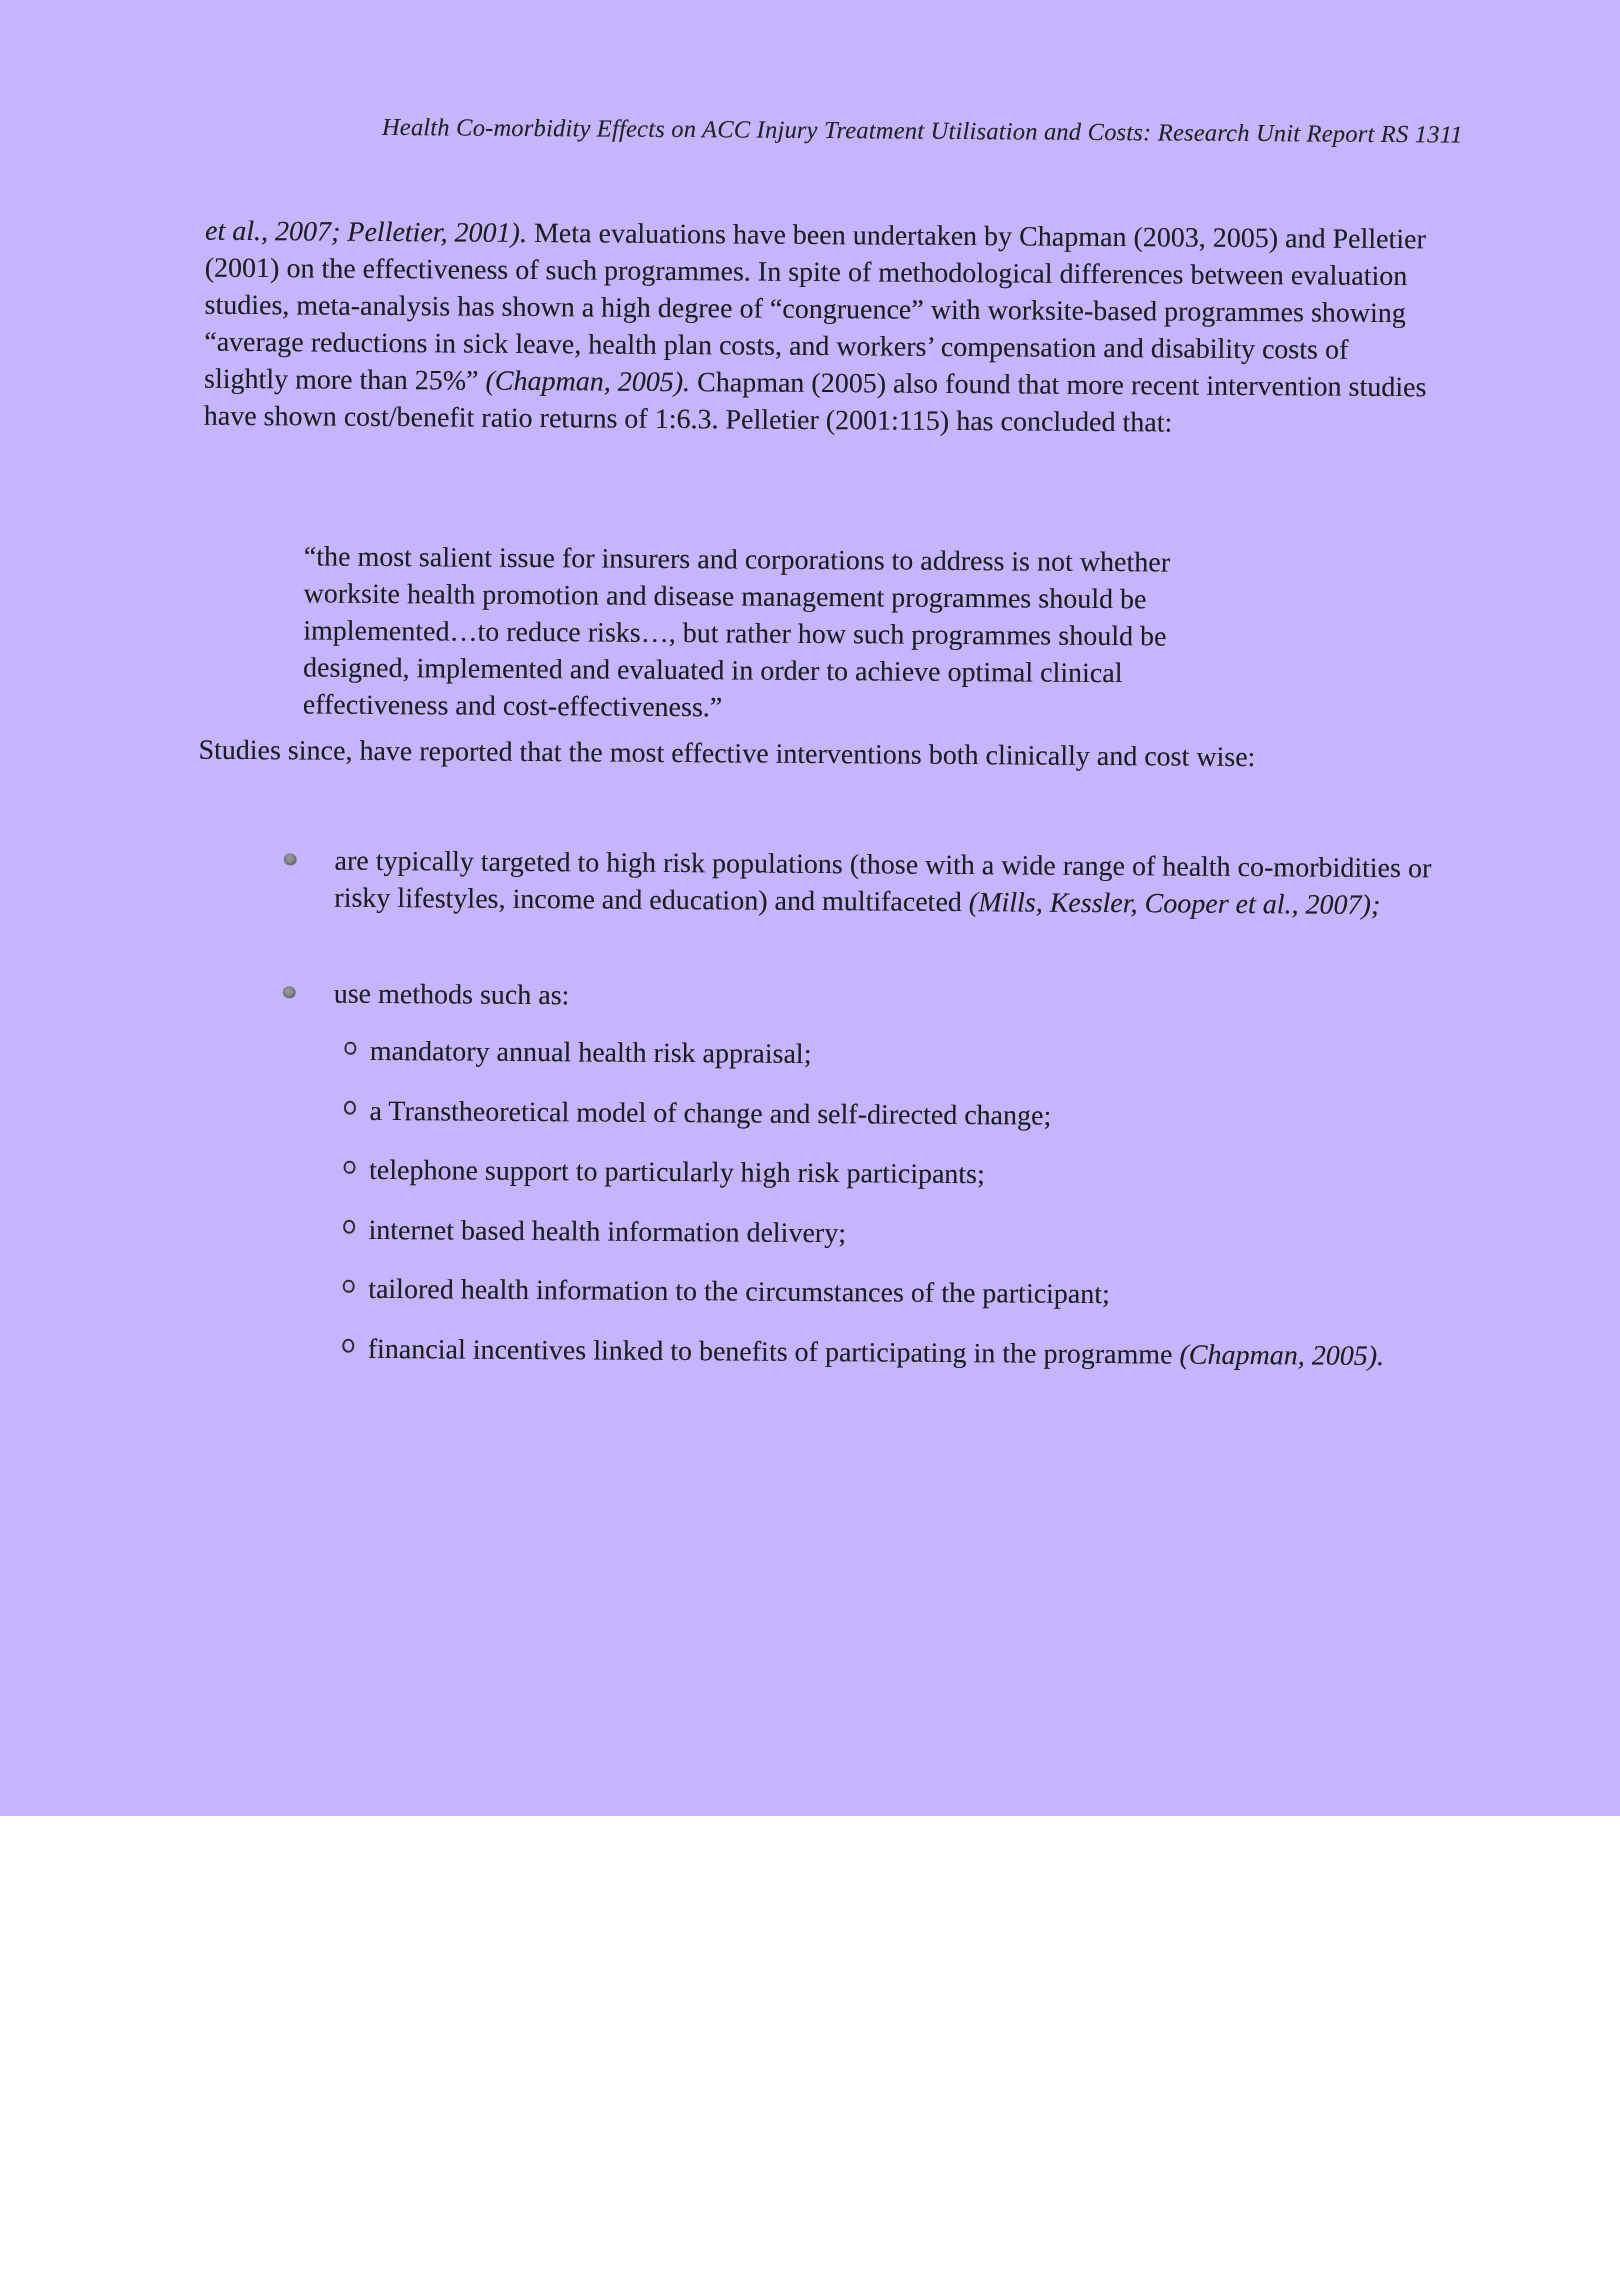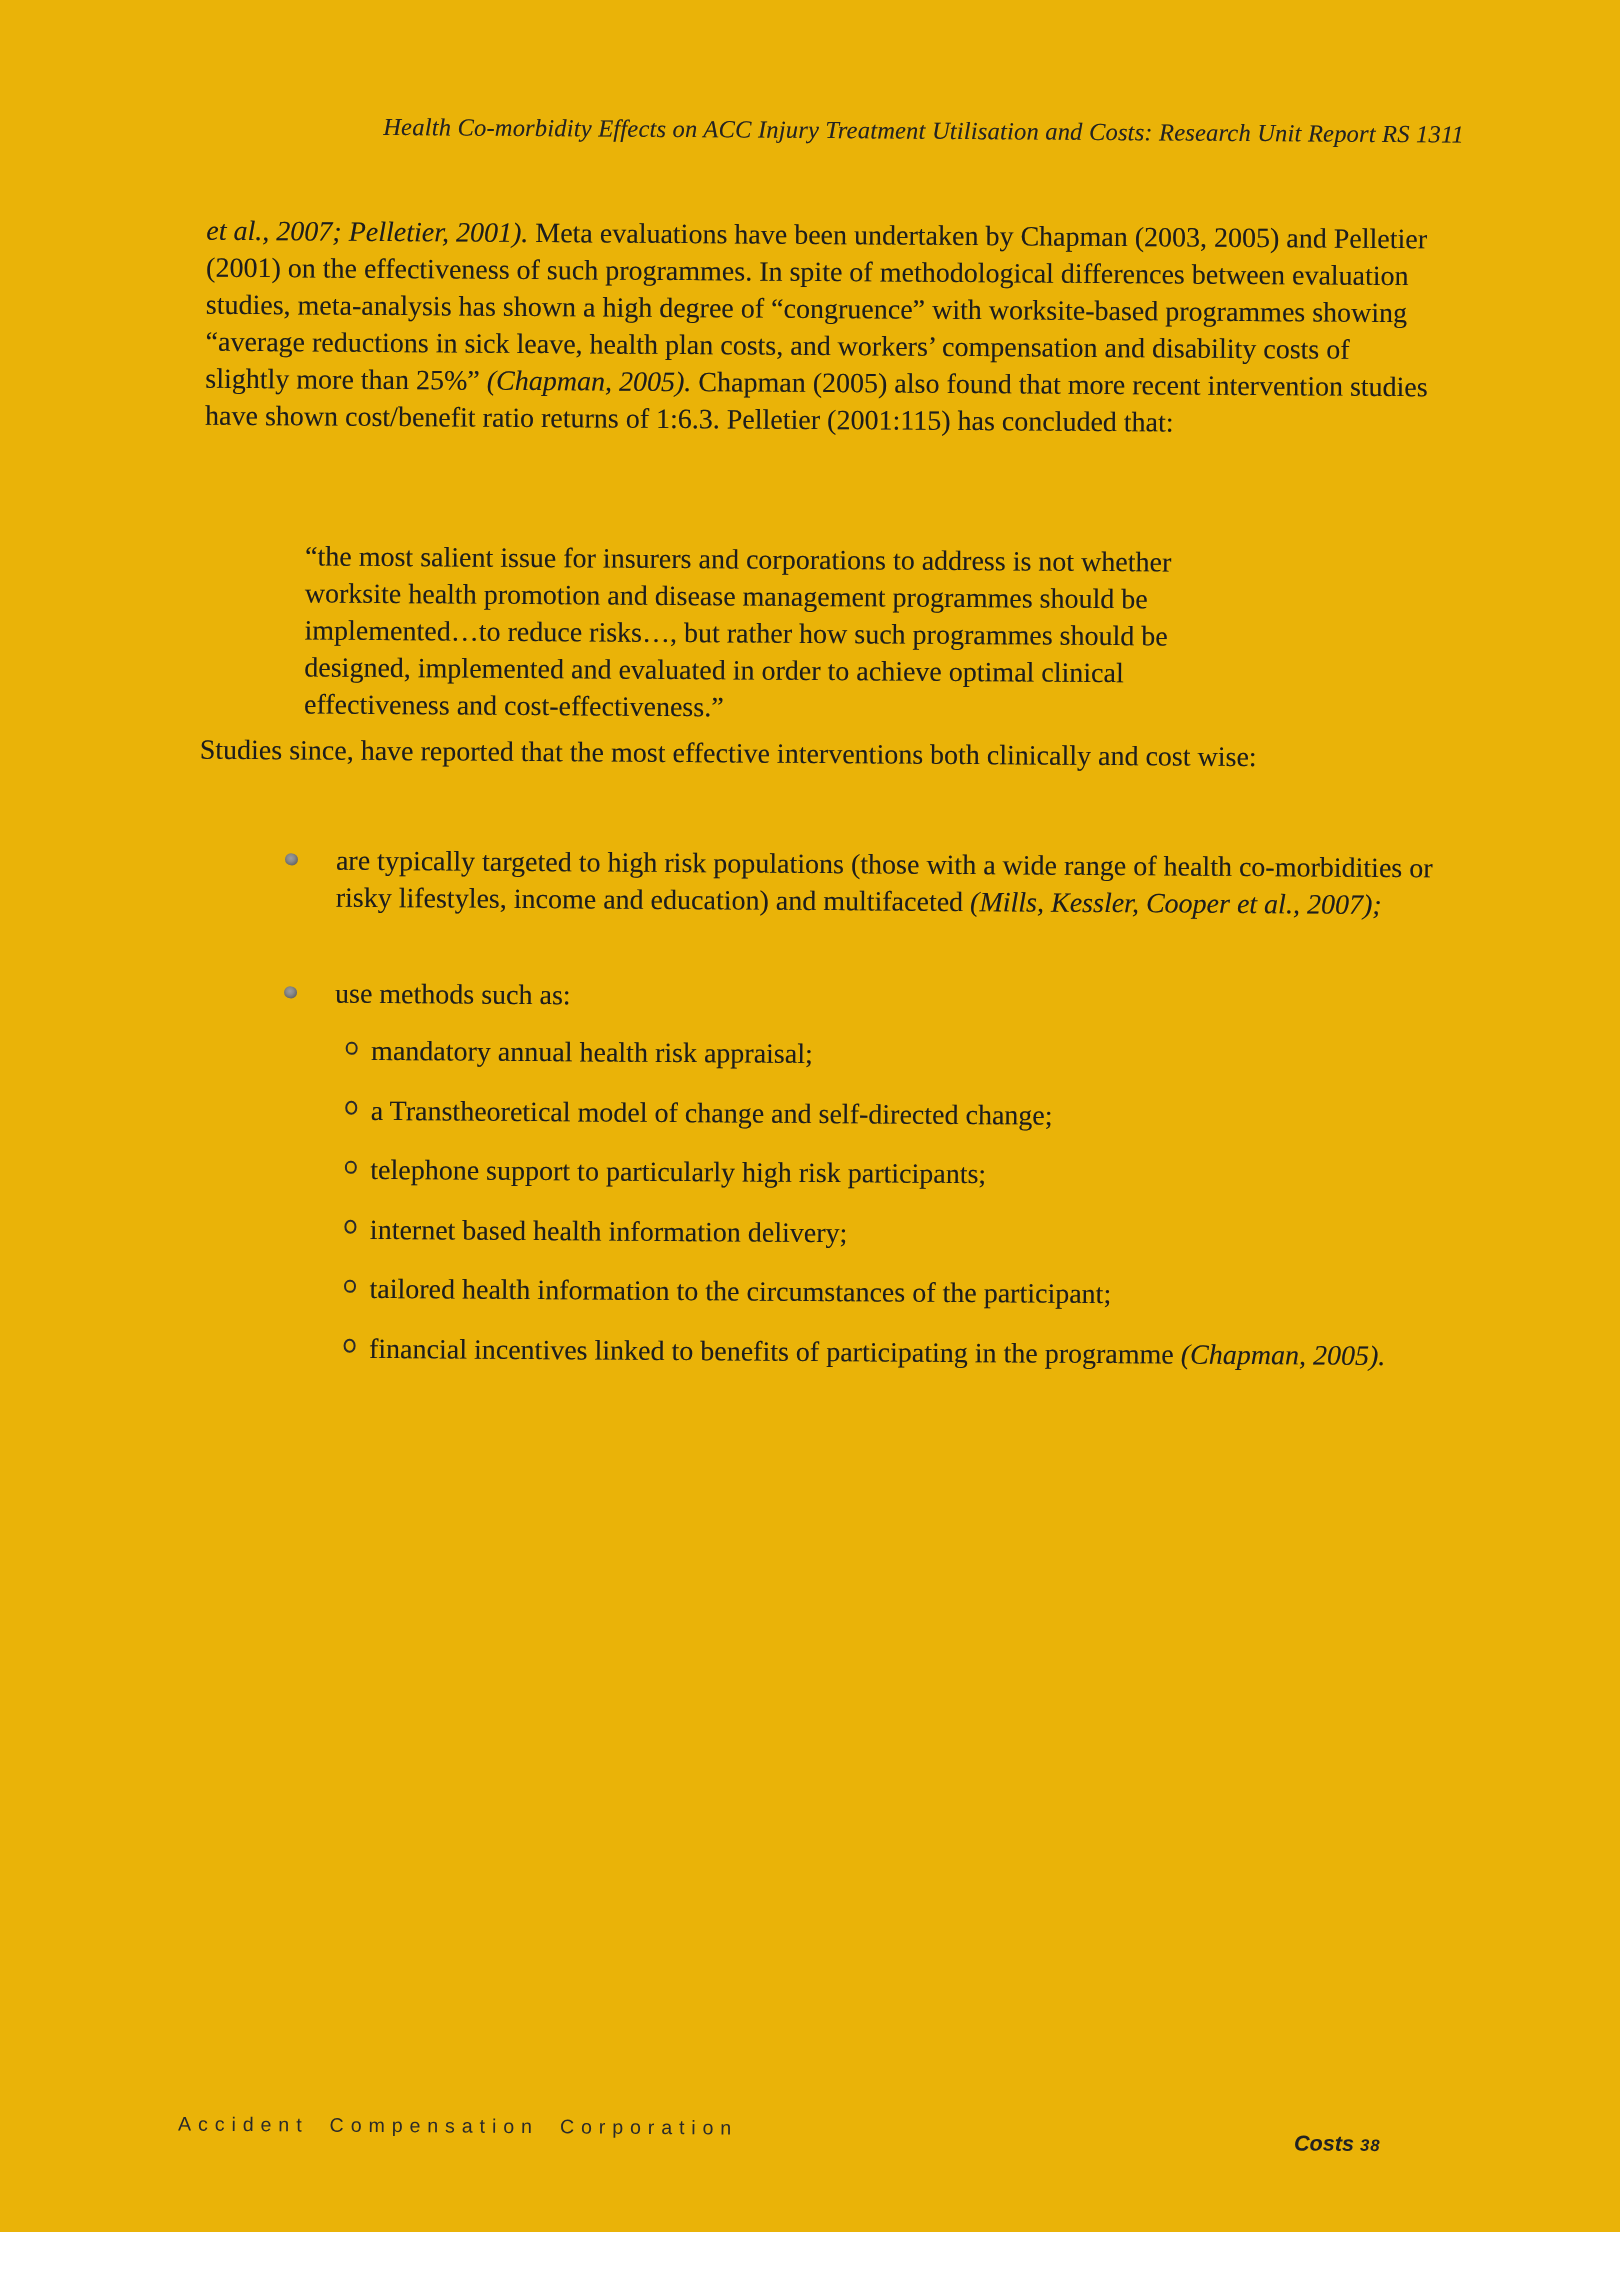--- a/index.html
+++ b/index.html
@@ -1,19 +1,19 @@
 <!DOCTYPE html>
 <html><head>
 <meta charset="utf-8">
 <style>
   html,body{margin:0;padding:0;background:#ffffff;}
   .sheet{
     position:relative;
-    width:1620px;height:2232px;
-    background:#eab308;
+    width:1620px;height:1816px;
+    background:#c4b5fd;
     overflow:hidden;
     font-family:"Liberation Serif",serif;
     color:#1d1d1d;
   }
   .skew{position:absolute;inset:0;transform:rotate(0.4deg);transform-origin:50% 45%;}
   .txt{font-size:28px;line-height:37px;text-shadow:0 0 0.5px rgba(25,25,25,.35);}
   .running-header{
     position:absolute;top:116px;right:162px;
     font-style:italic;font-size:24.5px;letter-spacing:0.2px;
     white-space:nowrap;color:#232323;

